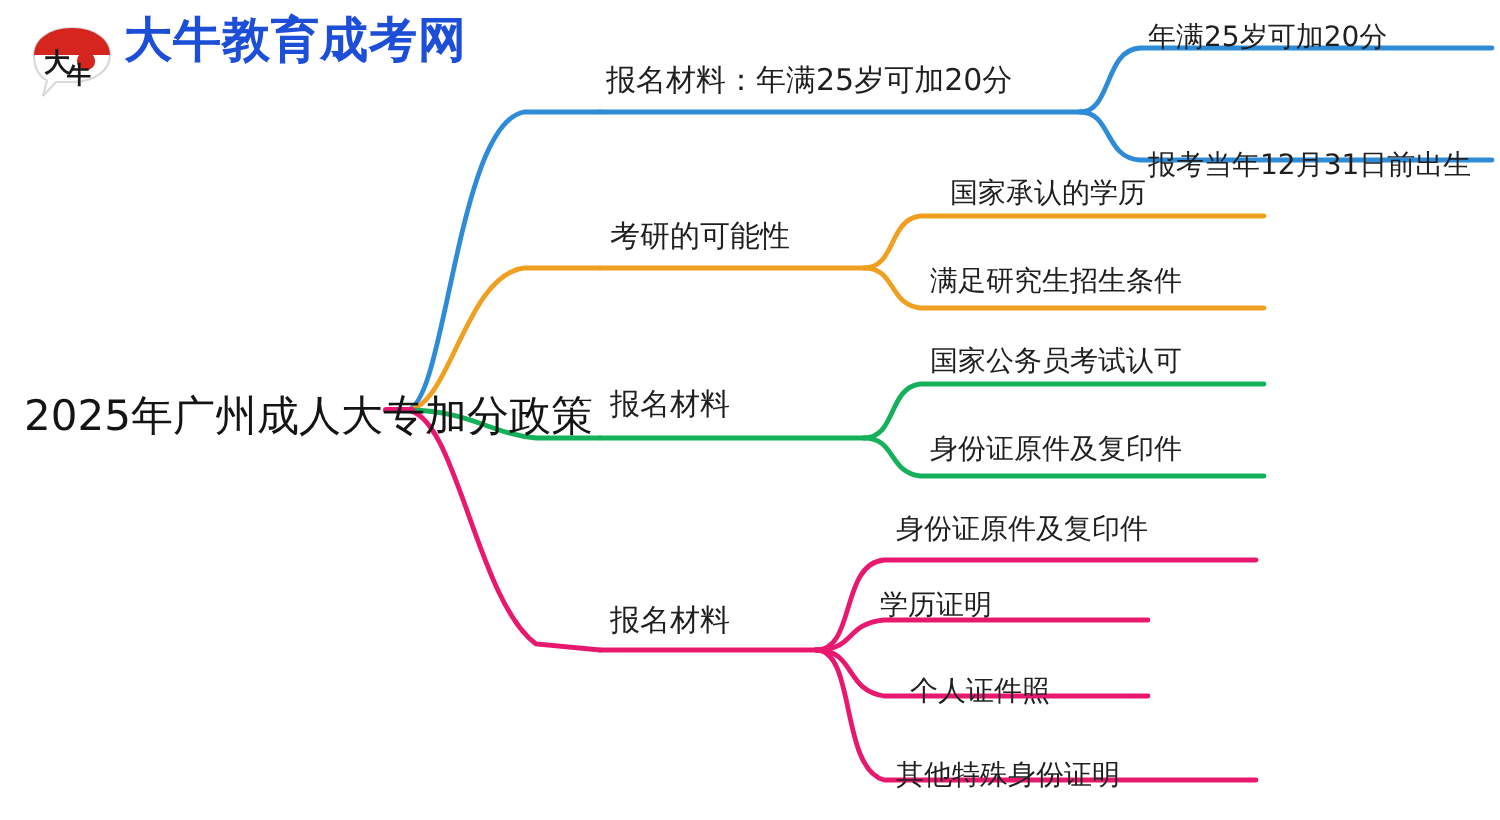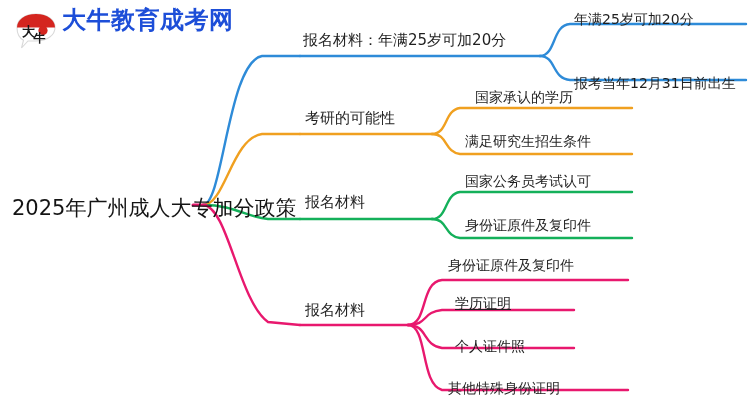--- a/index.html
+++ b/index.html
@@ -149,15 +149,15 @@
 <div class="node node-l1" style="left:305px; top:111px;">考研的可能性</div>
 <div class="node node-l2" style="left:475px; top:90px;">国家承认的学历</div>
 <div class="node node-l2" style="left:465px; top:134px;">满足研究生招生条件</div>
 
 <div class="node node-l1" style="left:305px; top:195px;">报名材料</div>
 <div class="node node-l2" style="left:465px; top:174px;">国家公务员考试认可</div>
 <div class="node node-l2" style="left:465px; top:218px;">身份证原件及复印件</div>
 
 <div class="node node-l1" style="left:305px; top:303px;">报名材料</div>
 <div class="node node-l2" style="left:448px; top:258px;">身份证原件及复印件</div>
-<div class="node node-l2" style="left:455px; top:296px;text-decoration:underline;">学历证明</div>
+<div class="node node-l2" style="left:440px; top:296px;">学历证明</div>
 <div class="node node-l2" style="left:455px; top:339px;">个人证件照</div>
 <div class="node node-l2" style="left:448px; top:381px;">其他特殊身份证明</div>
 
 </body></html>

